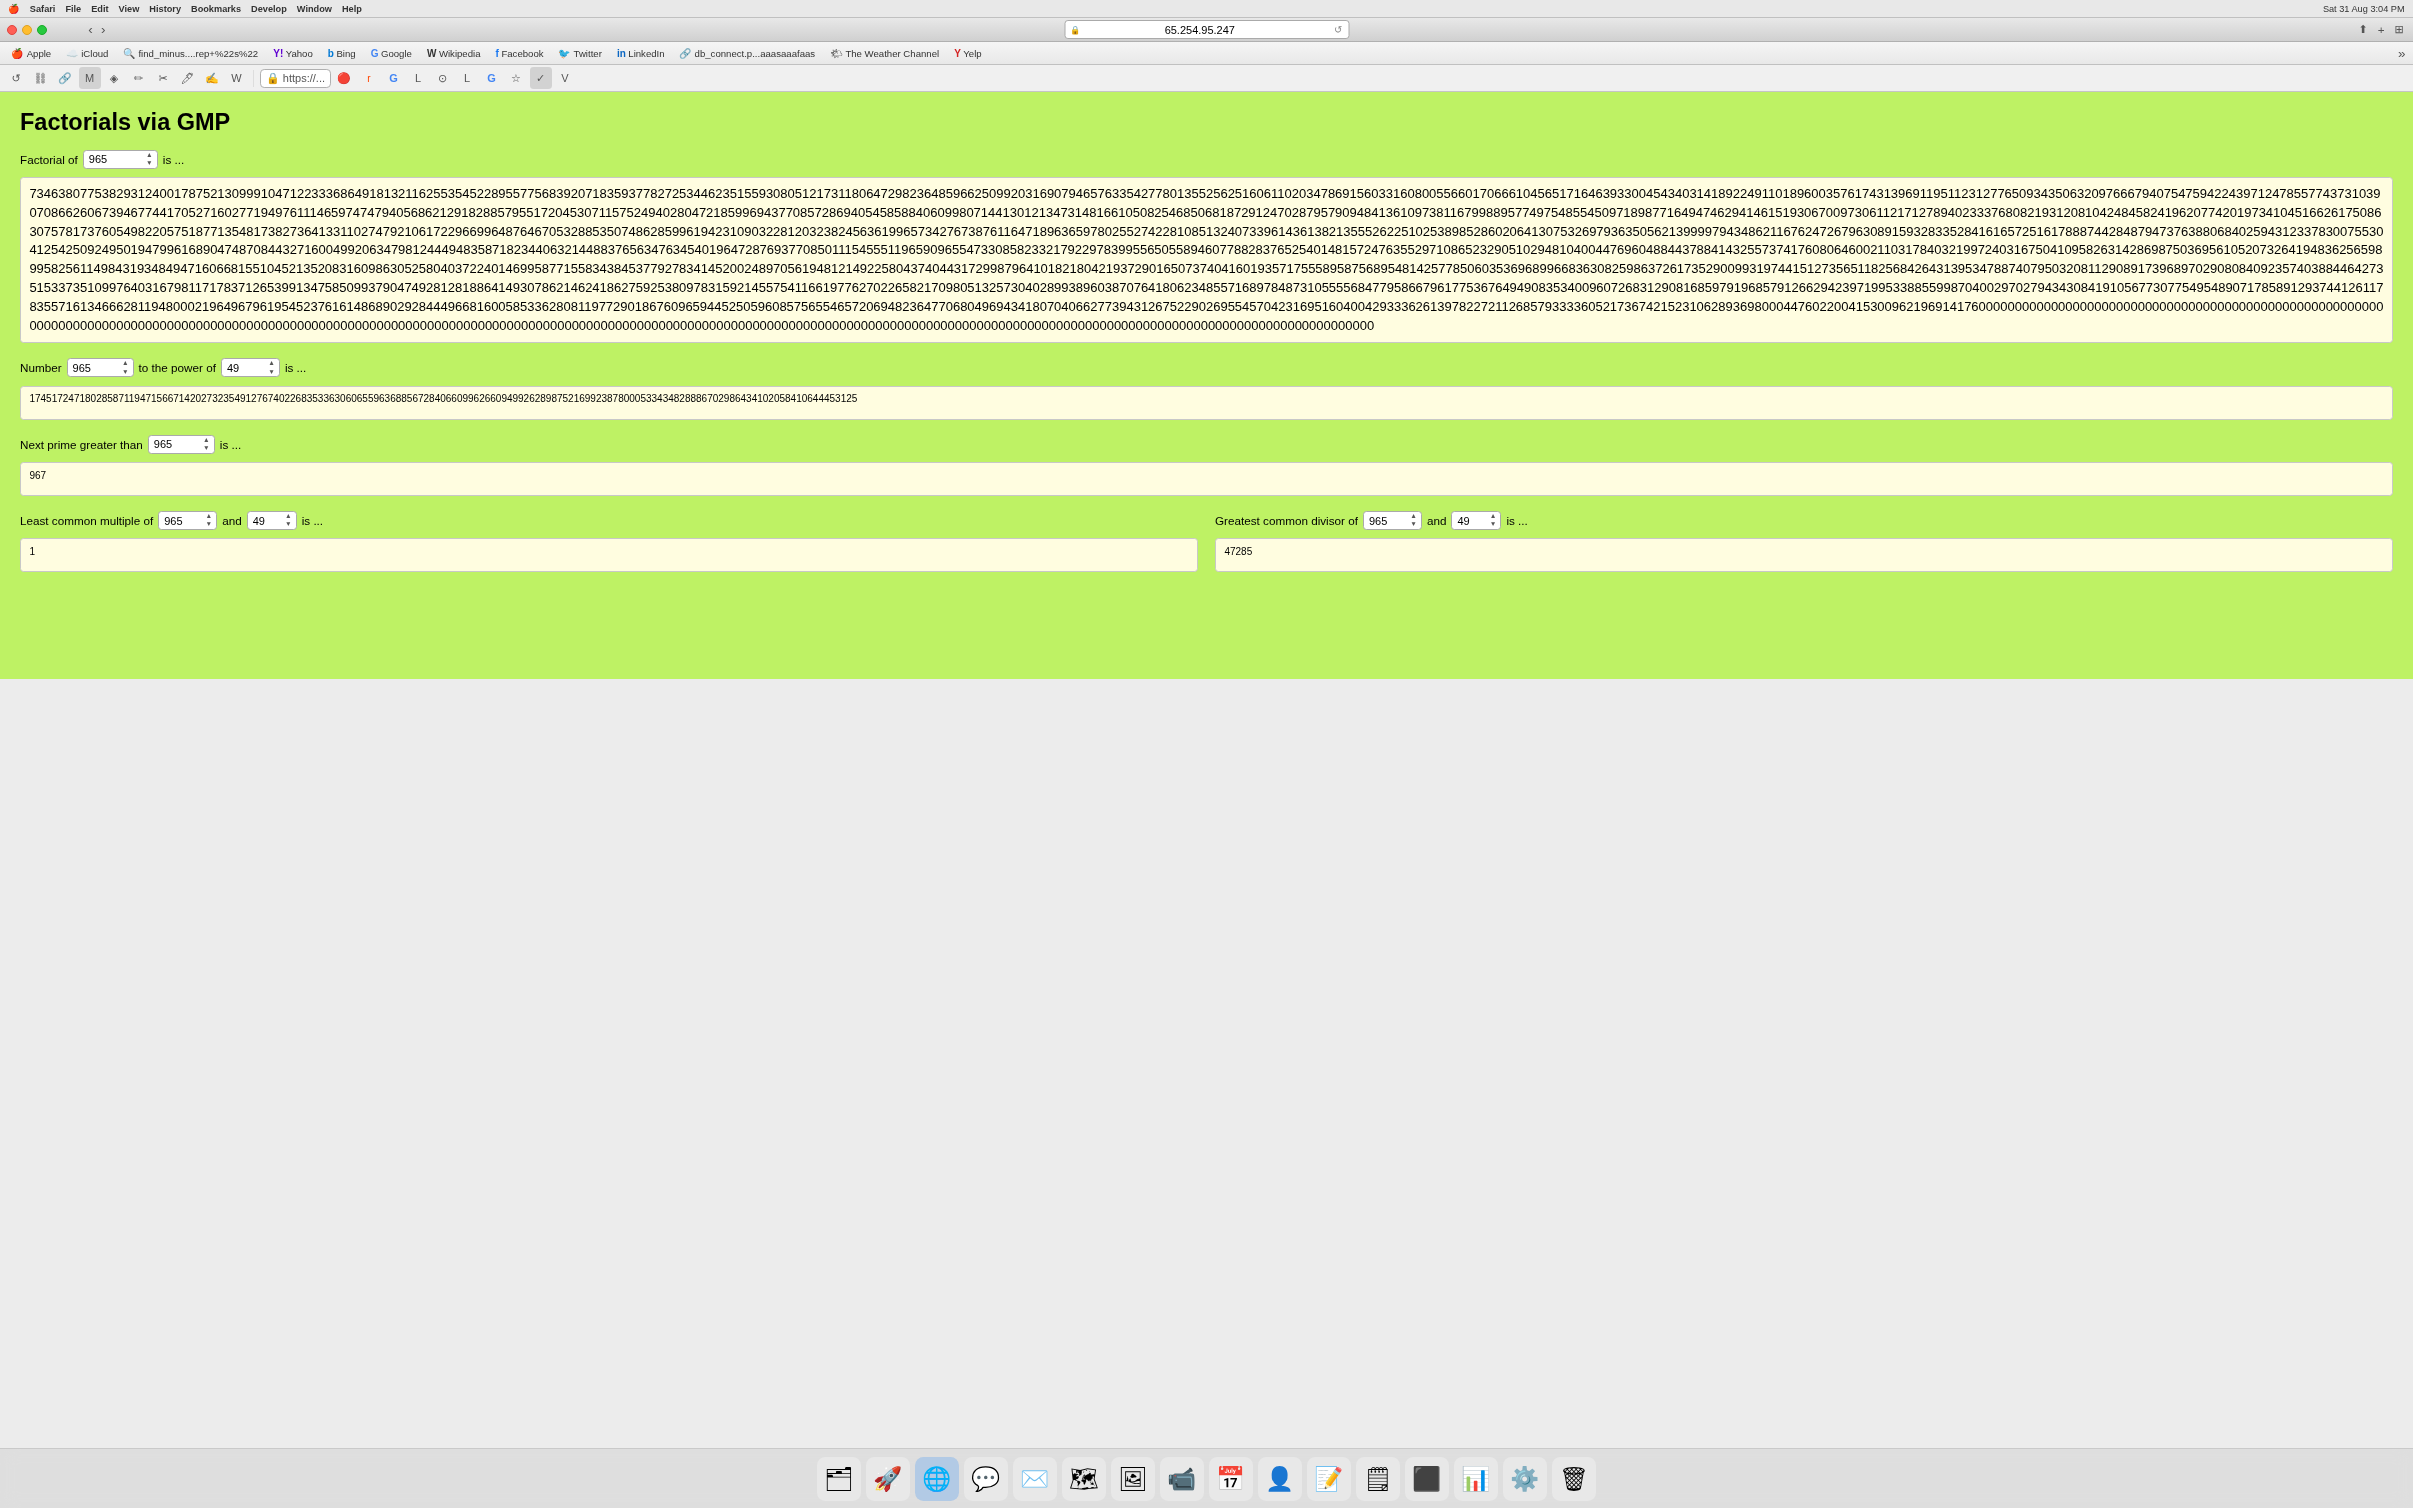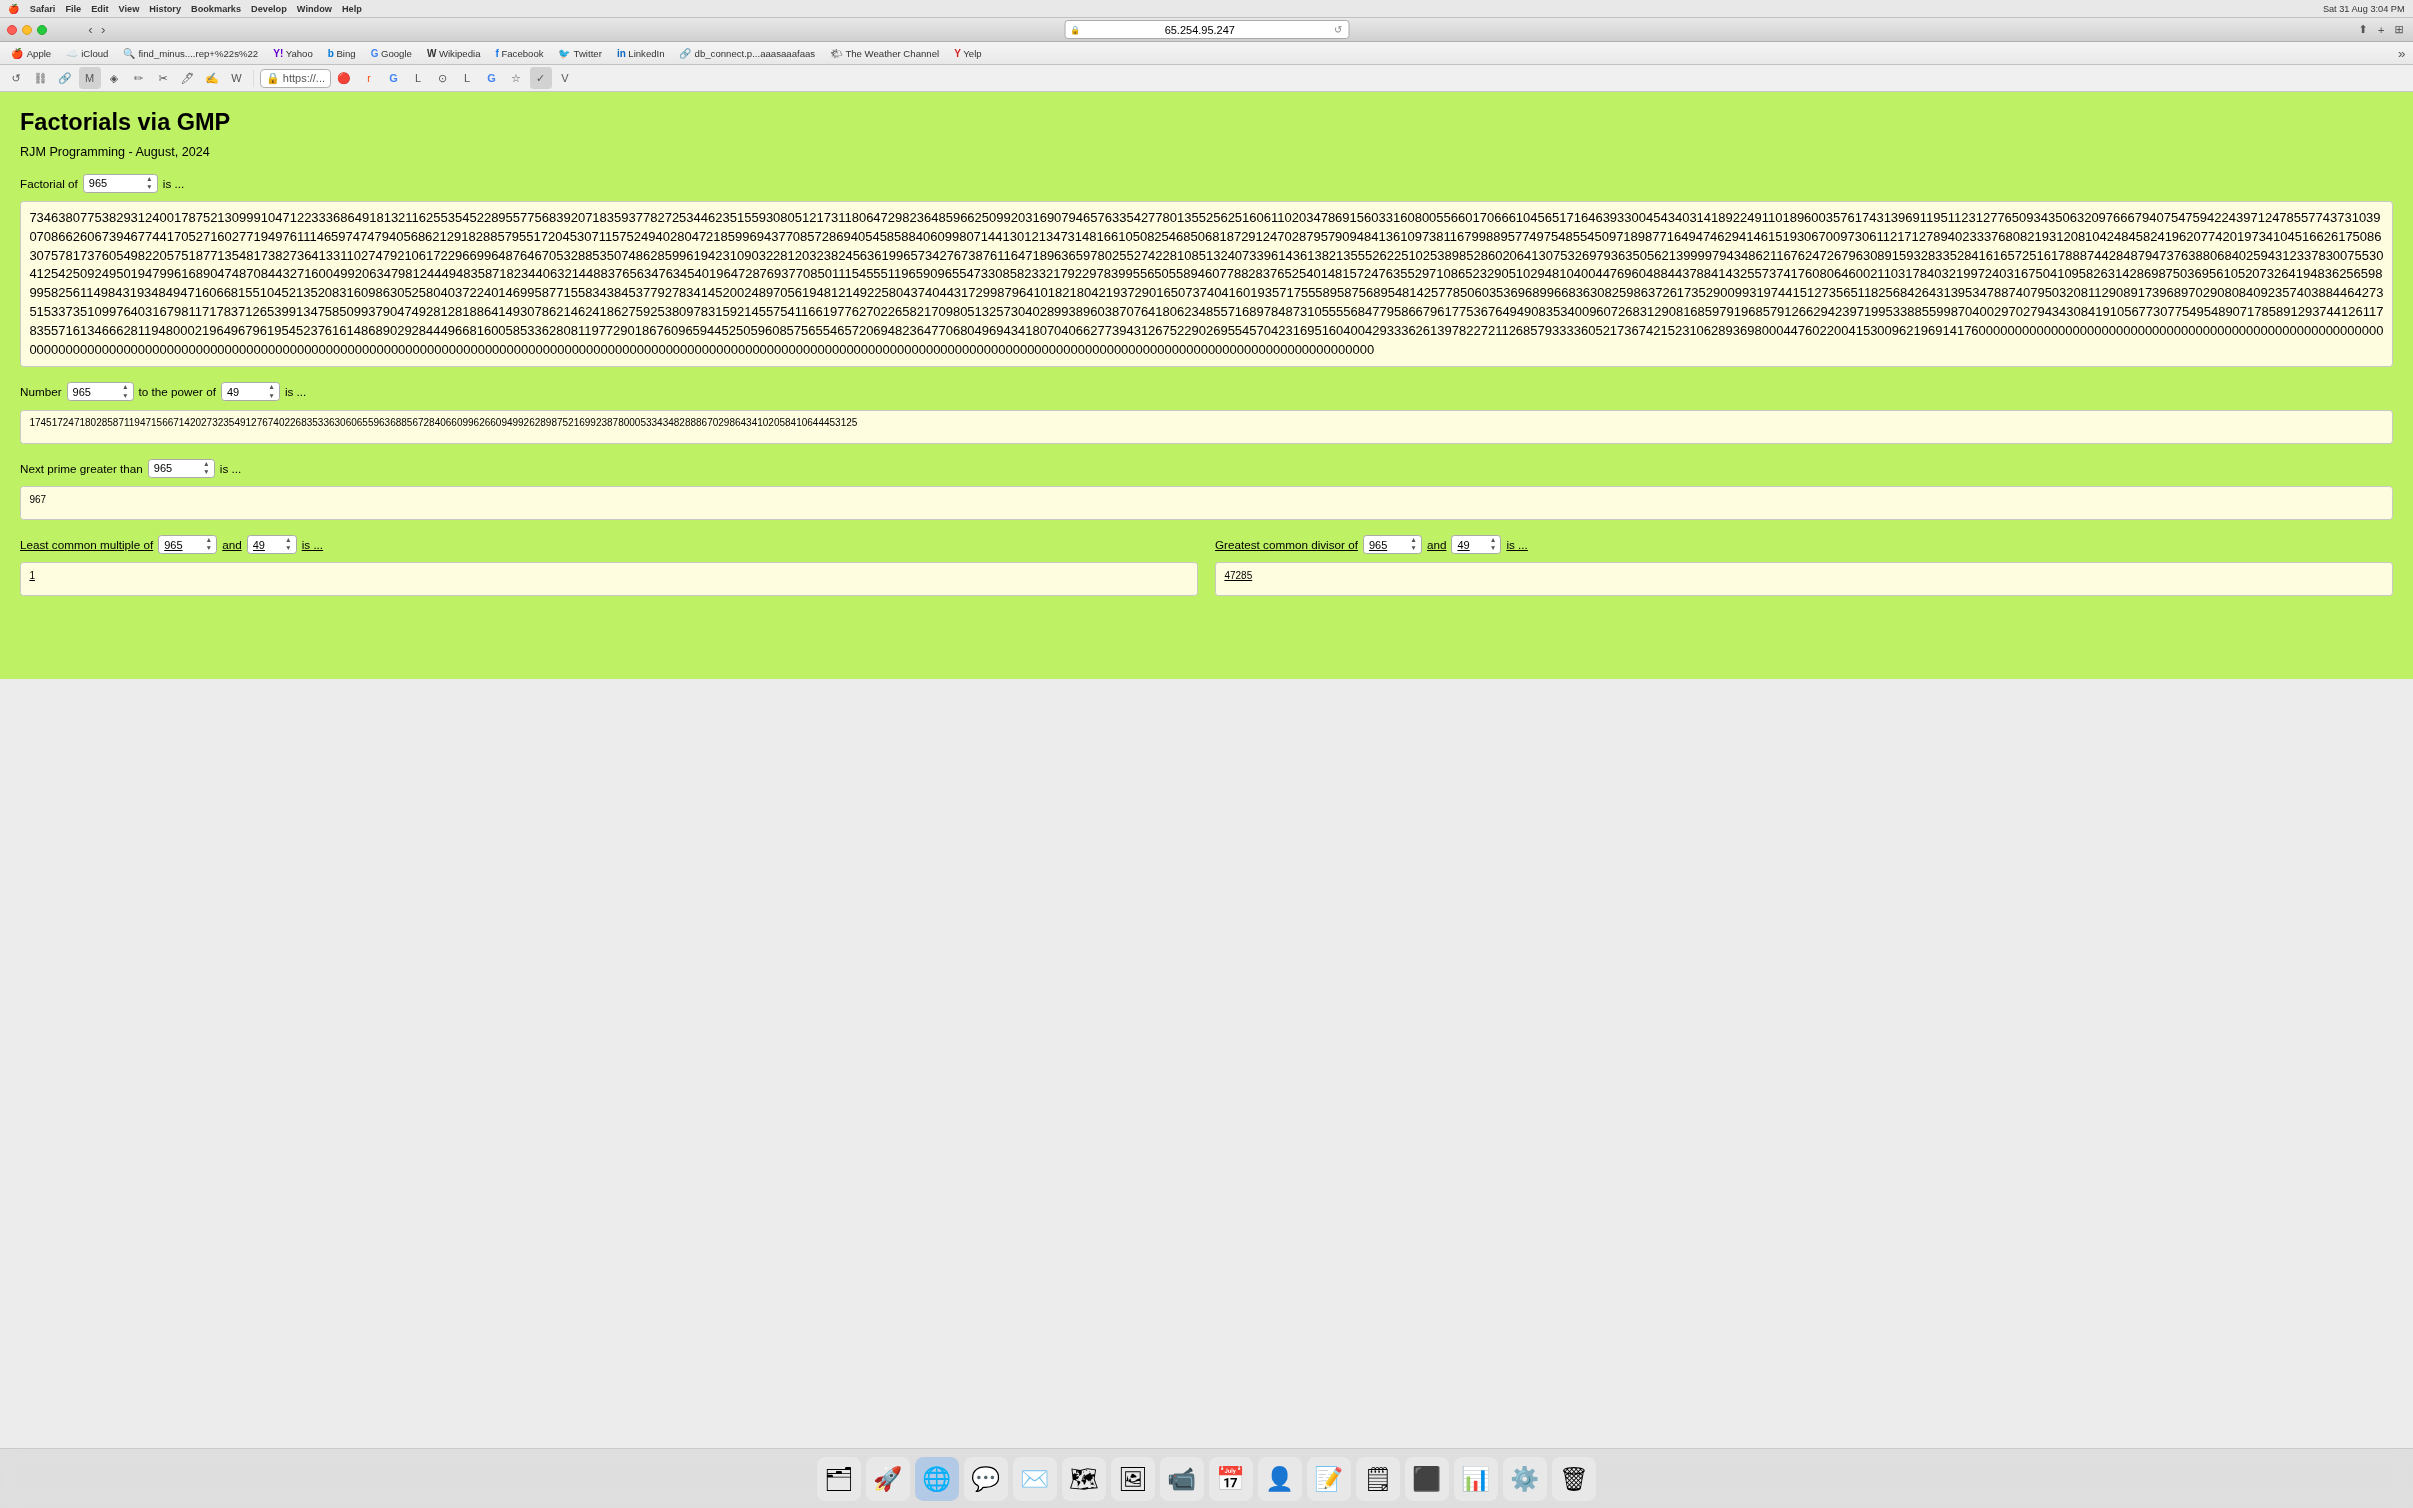--- a/index.html
+++ b/index.html
@@ -203,21 +203,21 @@
 
     .section-gap { margin-top: 13.4px; }
 
     .two-col {
       display: flex;
       gap: 17px;
       align-items: flex-start;
       flex-wrap: wrap;
     }
 
-    .col-half { flex: 1; min-width: 235px; text-decoration: underline; }
+    .col-half { flex: 1; min-width: 235px; }
 
     
     .dock-bar {
       position: fixed;
       bottom: 0;
       left: 0;
       right: 0;
       height: 60px;
       background: rgba(220,220,220,0.85);
       backdrop-filter: blur(8.4px);
@@ -383,21 +383,20 @@
     <button class="tb-btn">⊙</button>
     <button class="tb-btn">L</button>
     <button class="tb-btn" style="color:#4285F4; font-weight:700;">G</button>
     <button class="tb-btn">☆</button>
     <button class="tb-btn tb-btn-active">✓</button>
     <button class="tb-btn">V</button>
   </div>
 
   <div class="page-content">
     <h1 class="page-title">Factorials via GMP</h1>
-    <p class="subtitle">RJM Programming - August, 2024</p>
 
     <div class="input-row section-gap">
       <span class="label-text">Factorial of</span>
       <div class="num-input-wrap">
         <input type="text" value="965" style="width: 75px;">
         <div class="stepper">
           <button class="stepper-btn">▲</button>
           <button class="stepper-btn">▼</button>
         </div>
       </div>

